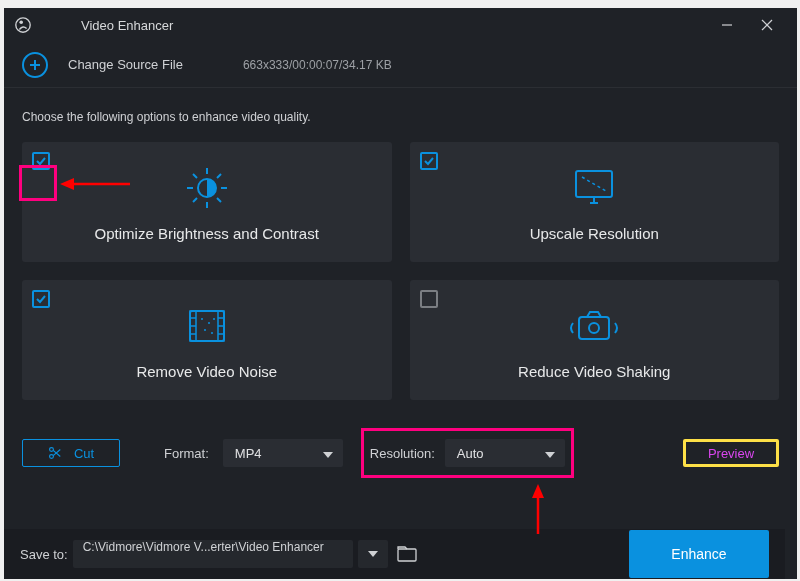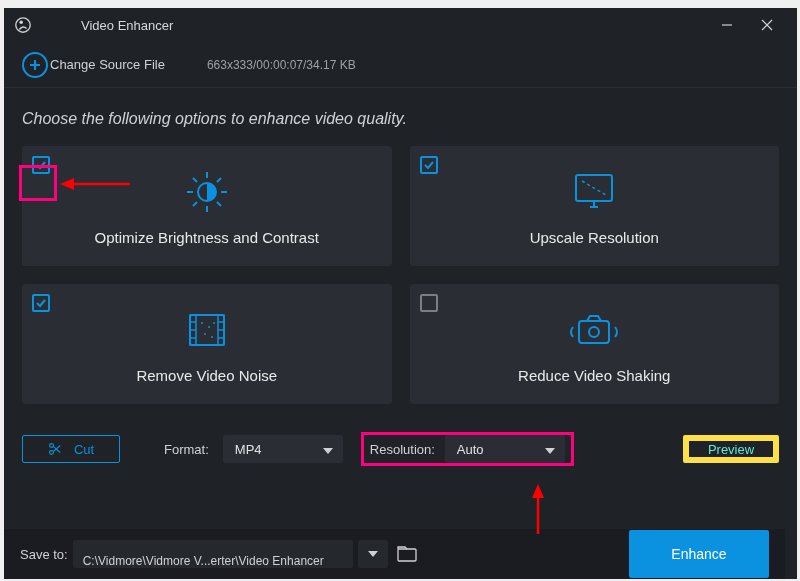--- a/index.html
+++ b/index.html
@@ -4,46 +4,46 @@
 <style>
   * { box-sizing: border-box; margin: 0; padding: 0; font-family: "Segoe UI", Arial, sans-serif; }
   body { background: #f0f0f0; width: 800px; height: 581px; overflow: hidden; position: relative; }
   .window { position: absolute; left: 4px; top: 8px; width: 793px; height: 571px; background: #1f2227; color: #cfd1d4; }
   .titlebar { height: 34px; display: flex; align-items: center; padding: 0 10px; }
   .title-icon { width: 18px; height: 18px; margin-right: 8px; display: flex; align-items: center; justify-content: center; }
   .title { font-size: 13px; color: #d6d8da; flex: 0 0 auto; margin-left: 41px; }
   .title-spacer { flex: 1; }
   .winbtn { width: 40px; height: 34px; display: flex; align-items: center; justify-content: center; color: #cfd1d4; }
   .winbtn svg { width: 12px; height: 12px; }
-  .toolbar { height: 46px; display: flex; align-items: center; padding: 0 18px; gap: 2px; border-bottom: 1px solid #2b2e33; }
+  .toolbar { height: 46px; display: flex; align-items: center; padding: 0 18px; gap: 20px; border-bottom: 1px solid #2b2e33; }
   .plus-btn { width: 26px; height: 26px; border: 2px solid #0a91df; border-radius: 50%; display: flex; align-items: center; justify-content: center; color: #0a91df; }
   .change-src { font-size: 13px; color: #cfd1d4; margin-right: 40px; }
   .path-text { font-size: 12px; color: #9da0a5; margin-right: 30px; }
   .meta-text { font-size: 12px; color: #9da0a5; }
-  .instruction { padding: 22px 18px 18px 18px; font-size: 16px; color: #cfd1d4; font-style: italic; }
+  .instruction { padding: 22px 18px 18px 18px; font-size: 12px; color: #cfd1d4; }
   .cards { padding: 0 18px; display: grid; grid-template-columns: 1fr 1fr; grid-template-rows: 1fr 1fr; gap: 18px; }
   .card { background: #2a2d33; border-radius: 3px; height: 120px; position: relative; display: flex; flex-direction: column; align-items: center; justify-content: center; }
   .card .chk { position: absolute; left: 10px; top: 10px; width: 18px; height: 18px; border: 2px solid #0a91df; border-radius: 2px; display: flex; align-items: center; justify-content: center; }
   .card .chk.off { border-color: #7b7e83; }
   .card .chk svg { width: 12px; height: 12px; }
   .card .icon-area { height: 50px; display: flex; align-items: center; justify-content: center; margin-bottom: 12px; }
   .card .label { font-size: 15px; color: #e8e9ea; font-weight: 500; }
   .highlight-chk { position: absolute; left: 19px; top: 165px; width: 38px; height: 36px; border: 3px solid #ff007f; pointer-events: none; z-index: 10; }
   .arrow-red { position: absolute; z-index: 10; pointer-events: none; }
   .bottom-row { padding: 28px 18px 0 18px; display: flex; align-items: center; gap: 14px; }
   .cut-btn { border: 1px solid #0a91df; border-radius: 2px; height: 28px; width: 98px; display: flex; align-items: center; justify-content: center; gap: 12px; color: #0a91df; font-size: 13px; }
   .cut-btn svg { width: 14px; height: 14px; }
   .lbl { font-size: 13px; color: #cfd1d4; }
   .select-box { background: #2a2d33; height: 28px; display: flex; align-items: center; padding: 0 10px 0 12px; gap: 10px; font-size: 13px; color: #e0e1e3; border-radius: 2px; }
   .caret { margin-left: auto; }
-  .preview-btn { margin-left: auto; border: 6px solid #fde047; border-radius: 2px; height: 28px; width: 96px; display: flex; align-items: center; justify-content: center; color: #5eead4; font-size: 13px; }
-  .res-wrap { display: flex; align-items: center; gap: 10px; border: 3px solid #ff007f; padding: 0 6px; margin-left: 4px; }
+  .preview-btn { margin-left: auto; border: 3px solid #fde047; border-radius: 2px; height: 28px; width: 96px; display: flex; align-items: center; justify-content: center; color: #d946ef; font-size: 13px; }
+  .res-wrap { display: flex; align-items: center; gap: 10px; border: 3px solid #ff007f; padding: 8px 6px; margin-left: 4px; }
   .save-bar { position: absolute; bottom: 0; left: 0; right: 12px; height: 50px; background: #1a1c21; display: flex; align-items: center; padding: 0 16px; gap: 5px; }
   .save-lbl { font-size: 13px; color: #cfd1d4; }
-  .save-path { background: #25282d; height: 28px; flex: 0 0 280px; display: flex; align-items: flex-end; padding: 0 10px; font-size: 12px; color: #cfd1d4; border-radius: 2px; }
+  .save-path { background: #25282d; height: 28px; flex: 0 0 280px; display: flex; align-items: flex-start; padding: 0 10px; font-size: 12px; color: #cfd1d4; border-radius: 2px; }
   .save-drop { background: #25282d; height: 28px; width: 30px; display: flex; align-items: center; justify-content: center; border-radius: 2px; }
   .folder-btn { width: 28px; height: 28px; display: flex; align-items: center; justify-content: center; color: #cfd1d4; }
   .enhance-btn { margin-left: auto; background: #0a91df; color: #fff; height: 48px; width: 140px; display: flex; align-items: center; justify-content: center; font-size: 14px; border-radius: 2px; }
 </style>
 </head>
 <body>
 
 <div class="window">
 
   <div class="titlebar">

